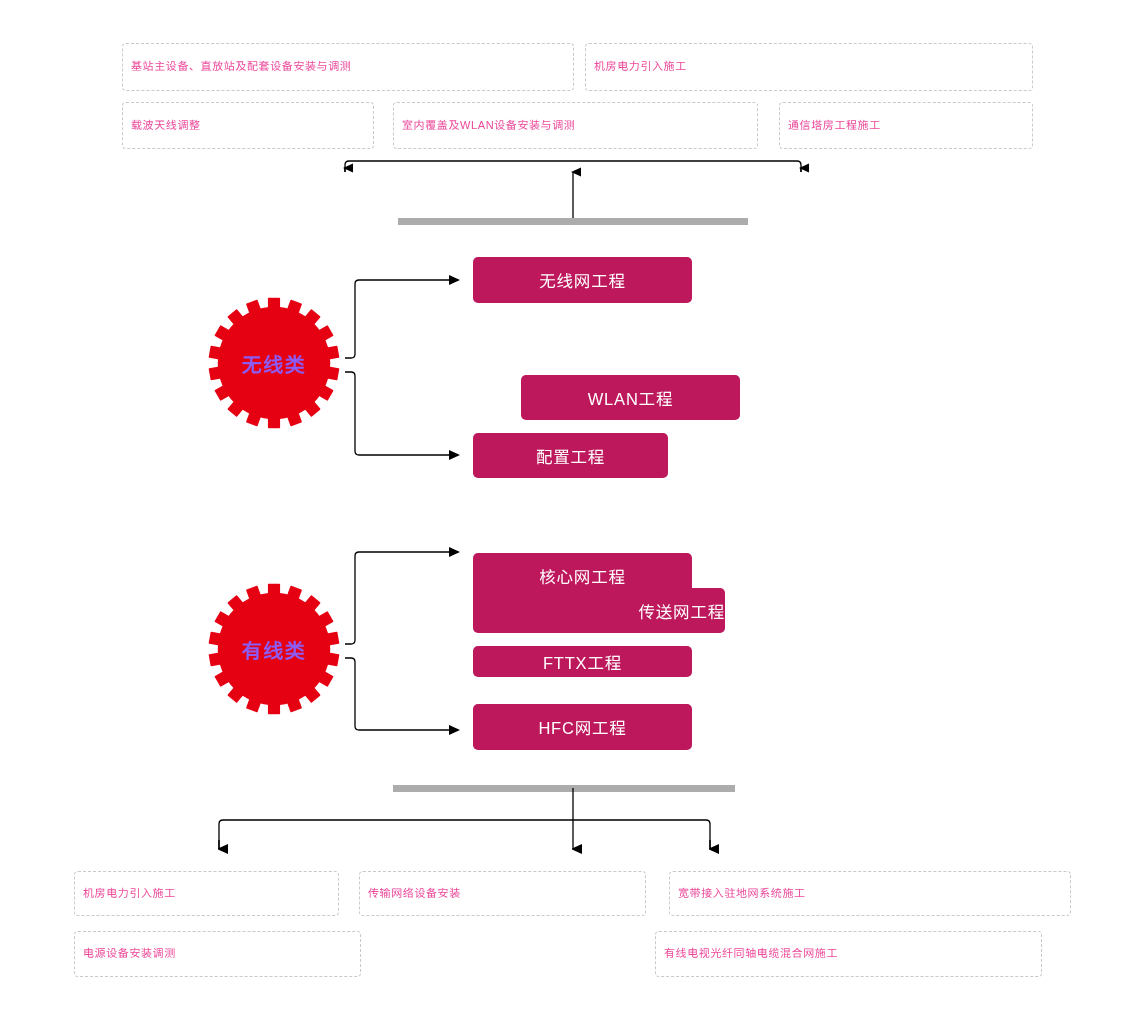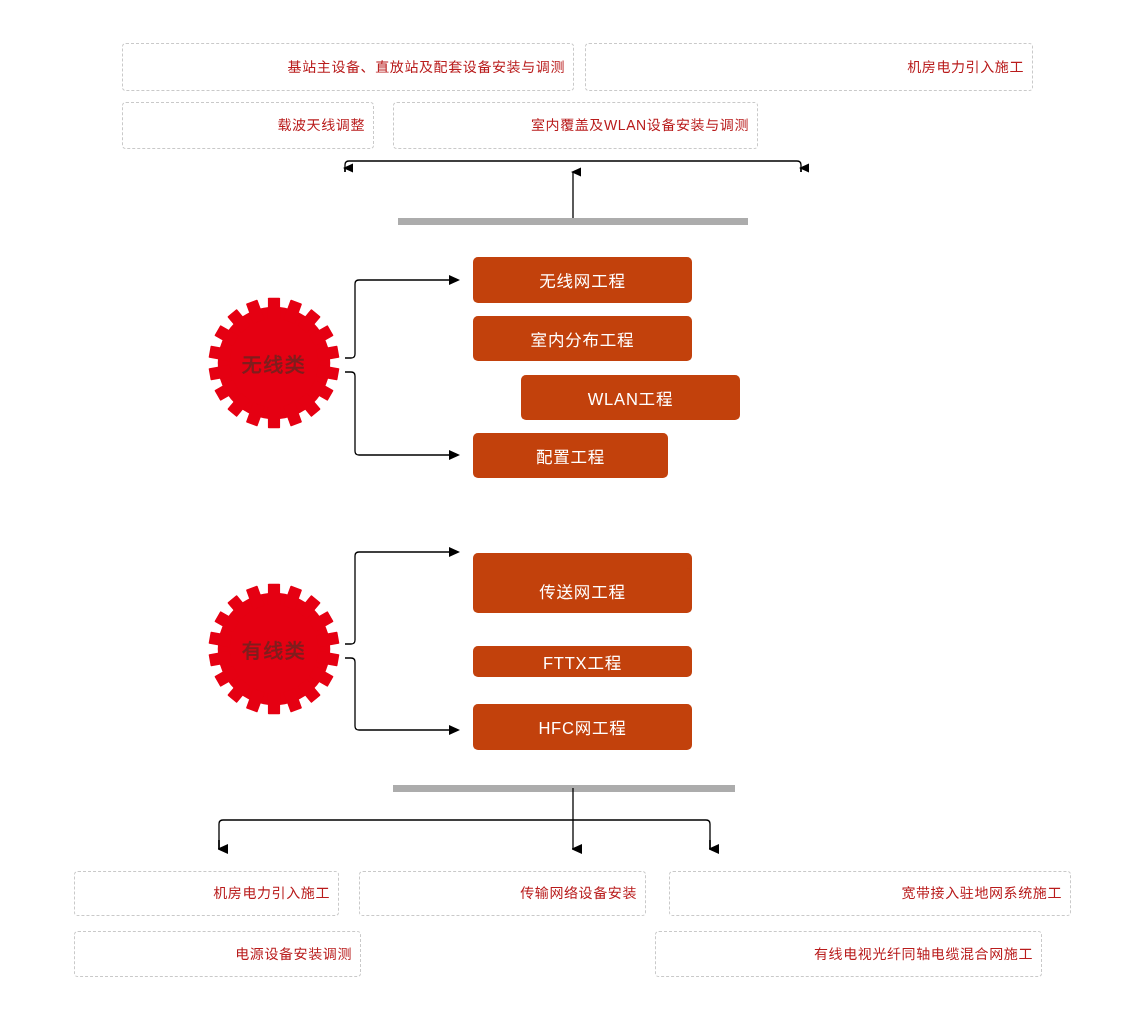--- a/index.html
+++ b/index.html
@@ -22,35 +22,35 @@
   }
 
   
   .dbox {
     position: absolute;
     box-sizing: border-box;
     border: 1px dashed #c9c9c9;
     border-radius: 4px;
     display: flex;
     align-items: center;
-    justify-content: flex-end;
+    justify-content: flex-start;
     text-align: center;
-    color: #b91c1c;
-    font-size: 14px;
+    color: #ec4899;
+    font-size: 11px;
     letter-spacing: 0.6px;
     line-height: 1.2;
     background: #ffffff;
     padding: 0 8px;
   }
 
   
   .rbox {
     position: absolute;
     box-sizing: border-box;
-    background: #c2410c;
+    background: #be185d;
     border-radius: 5px;
     display: flex;
     align-items: center;
     justify-content: center;
     color: #ffffff;
     font-size: 16.5px;
     letter-spacing: 0.8px;
     font-weight: 400;
     text-align: center;
   }
@@ -67,21 +67,21 @@
     width: 152px;
     height: 152px;
     display: block;
   }
   .gear-label {
     position: absolute;
     inset: 0;
     display: flex;
     align-items: center;
     justify-content: center;
-    color: #7f1d1d;
+    color: #8b5cf6;
     font-size: 20px;
     font-weight: 700;
     letter-spacing: 1.5px;
     pointer-events: none;
   }
 
   
   .conn {
     position: absolute;
     left: 0;
@@ -111,20 +111,23 @@
   </div>
 
   <div class="dbox" style="left:393px; top:102px; width:365px; height:47px;">
     <span>室内覆盖及WLAN设备安装与调测</span>
   </div>
 
   <div class="dbox" style="left:122px; top:102px; width:252px; height:47px;">
     <span>载波天线调整</span>
   </div>
 
+  <div class="dbox" style="left:779px; top:102px; width:254px; height:47px;">
+    <span>通信塔房工程施工</span>
+  </div>
 
   <div class="gray-bar" style="left:398px; top:218px; width:350px;"></div>
 
   <svg class="conn" viewBox="0 0 1145 1019" xmlns="http://www.w3.org/2000/svg">
     <defs>
       <marker id="arrow-up" markerWidth="10" markerHeight="10" refX="5" refY="2" orient="auto" markerUnits="userSpaceOnUse">
         <path d="M5 0 L10 11 L0 11 Z" fill="#000000"></path>
       </marker>
       <marker id="arrow-down" markerWidth="10" markerHeight="10" refX="5" refY="9" orient="auto" markerUnits="userSpaceOnUse">
         <path d="M5 11 L0 0 L10 0 Z" fill="#000000"></path>
@@ -173,23 +176,20 @@
   <svg class="conn" viewBox="0 0 1145 1019" xmlns="http://www.w3.org/2000/svg">
 
     <path d="M345 358 L351 358 Q355 358 355 354 L355 284 Q355 280 359 280 L458 280" fill="none" stroke="#000000" stroke-width="1.3" marker-end="url(#arrow-right)"></path>
 
     <path d="M345 372 L351 372 Q355 372 355 376 L355 451 Q355 455 359 455 L458 455" fill="none" stroke="#000000" stroke-width="1.3" marker-end="url(#arrow-right)"></path>
   </svg>
 
   <div class="rbox" style="left:473px; top:257px; width:219px; height:46px;">
     <span>无线网工程</span>
   </div>
-  <div class="rbox" style="left:473px; top:316px; width:219px; height:45px;">
-    <span>室内分布工程</span>
-  </div>
   <div class="rbox" style="left:473px; top:375px; width:219px; height:45px;margin-left:48px;">
     <span>WLAN工程</span>
   </div>
   <div class="rbox" style="left:473px; top:433px; width:195px; height:45px;">
     <span>配置工程</span>
   </div>
 
   <div class="gear-wrap" style="left:198px; top:573px;">
     <svg viewBox="0 0 200 200" xmlns="http://www.w3.org/2000/svg">
       <g fill="#e50012">
@@ -220,21 +220,21 @@
   </div>
 
   <svg class="conn" viewBox="0 0 1145 1019" xmlns="http://www.w3.org/2000/svg">
     <path d="M345 644 L351 644 Q355 644 355 640 L355 556 Q355 552 359 552 L458 552" fill="none" stroke="#000000" stroke-width="1.3" marker-end="url(#arrow-right)"></path>
     <path d="M345 658 L351 658 Q355 658 355 662 L355 726 Q355 730 359 730 L458 730" fill="none" stroke="#000000" stroke-width="1.3" marker-end="url(#arrow-right)"></path>
   </svg>
 
   <div class="rbox" style="left:473px; top:553px; width:219px; height:46px;">
     <span>核心网工程</span>
   </div>
-  <div class="rbox" style="left:473px; top:568px; width:219px; height:45px;">
+  <div class="rbox" style="left:473px; top:588px; width:252px; height:45px;justify-content:flex-end;">
     <span>传送网工程</span>
   </div>
   <div class="rbox" style="left:473px; top:646px; width:219px; height:31px;">
     <span>FTTX工程</span>
   </div>
   <div class="rbox" style="left:473px; top:704px; width:219px; height:46px;text-align:center;">
     <span>HFC网工程</span>
   </div>
 
   <div class="gray-bar" style="left:393px; top:785px; width:342px;"></div>

